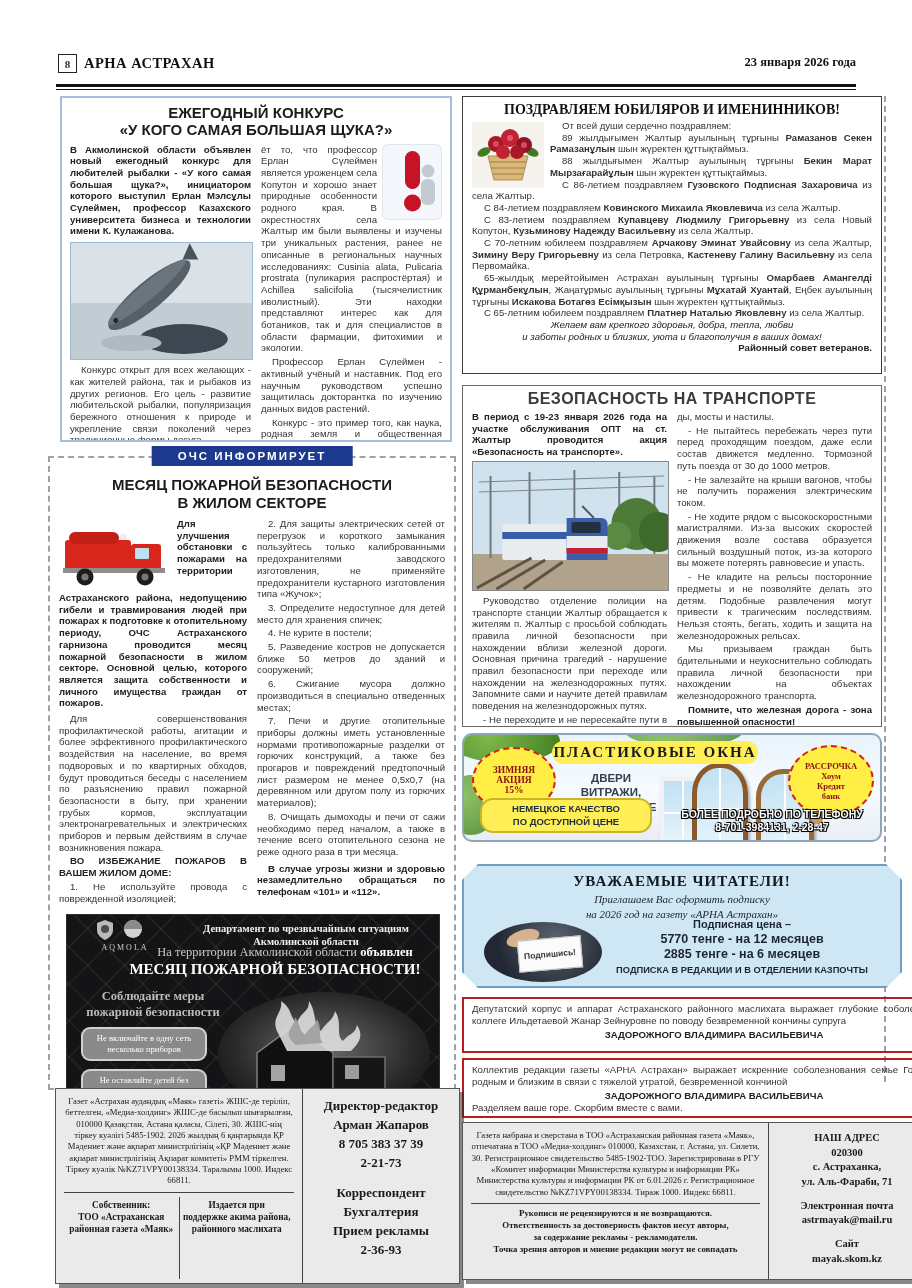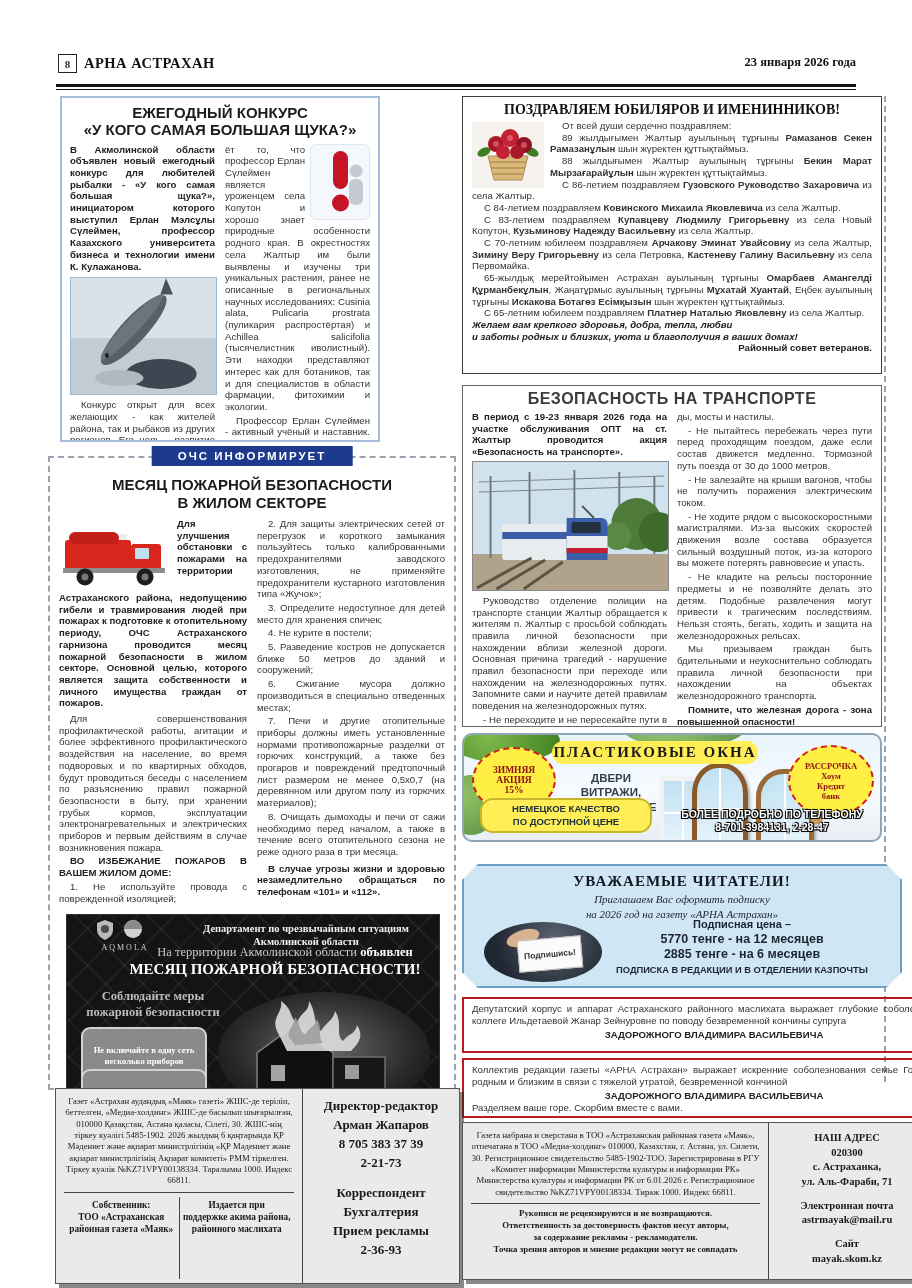--- a/index.html
+++ b/index.html
@@ -13,21 +13,21 @@
   .hdr-date{top:55px;right:56px;font:bold 12.5px "Liberation Serif","DejaVu Serif",serif;color:#111;}
   .hdr-rule{left:56px;top:84px;width:800px;height:2px;border-top:3px solid #121212;border-bottom:1px solid #121212;}
   
   .just{text-align:justify;}
   .art{font-size:9.6px;line-height:1.22;color:#333;}
   .art p{margin:0 0 2px;text-indent:11px;}
   .cols{display:flex;gap:10px;}
   .col{flex:1;min-width:0;}
   .bold{font-weight:bold;color:#222;}
   
-  .pike{left:60px;top:96px;width:320px;height:346px;border:2px solid #a6bedc;box-sizing:border-box;padding:6px 8px;overflow:hidden;}
+  .pike{left:60px;top:96px;width:392px;height:346px;border:2px solid #a6bedc;box-sizing:border-box;padding:6px 8px;overflow:hidden;}
   .pike-title{font:bold 15px "Liberation Sans","DejaVu Sans",sans-serif;text-align:center;line-height:1.15;color:#1c1c1c;margin-bottom:5px;}
   .fish-img{width:100%;height:116px;border:1px solid #9db8d4;margin:5px 0 4px;display:block;}
   .excl-img{float:right;width:58px;height:74px;margin:0 0 3px 5px;background:#f4f7fb;border:1px solid #dfe6ee;border-radius:6px;}
   
   .ochs{left:48px;top:456px;width:408px;height:634px;border:2px dashed #9aa3ad;box-sizing:border-box;}
   .ochs-badge{position:absolute;left:50%;transform:translateX(-50%);top:-12px;background:#1d3a8e;color:#fff;
               font:bold 11.5px "Liberation Sans","DejaVu Sans",sans-serif;letter-spacing:2px;padding:4px 26px;white-space:nowrap;}
   .fire-title{font:bold 15px "Liberation Sans","DejaVu Sans",sans-serif;text-align:center;line-height:1.2;color:#1c1c1c;margin:18px 0 6px;}
   .fire-cols{padding:0 9px;}
   .truck-img{float:left;width:112px;height:70px;margin:2px 6px 2px 0;}
@@ -37,33 +37,33 @@
     background-image:repeating-linear-gradient(45deg,rgba(255,255,255,.05) 0 2px,transparent 2px 26px),
                      repeating-linear-gradient(-45deg,rgba(255,255,255,.05) 0 2px,transparent 2px 26px);}
   .poster *{font-family:"Liberation Serif","DejaVu Serif",serif;}
   .poster-dept{position:absolute;left:112px;top:7px;width:254px;color:#efefef;font-weight:bold;font-size:10.5px;text-align:center;line-height:1.25;}
   .poster-logo{position:absolute;left:12px;top:4px;width:92px;text-align:center;color:#cfcfcf;font-size:8px;letter-spacing:2px;}
   .poster-l1{position:absolute;left:70px;top:30px;width:296px;color:#c9c9c9;font-size:12.5px;text-align:center;}
   .poster-l1 b{color:#fff;}
   .poster-l2{position:absolute;left:50px;top:46px;width:316px;color:#fff;font-weight:bold;font-size:15px;text-align:center;}
   .poster-slogan{position:absolute;left:6px;top:74px;width:160px;color:#bbb;font-weight:bold;font-size:12.5px;text-align:center;line-height:1.25;}
   .pbtn{position:absolute;left:14px;width:126px;background:#8a8a8a;border:2px solid #d2d2d2;border-radius:9px;color:#fff;
-        font-weight:bold;font-size:8.6px;text-align:center;line-height:1.25;padding:16px 4px;box-sizing:border-box;}
+        font-weight:normal;font-size:8.6px;text-align:center;line-height:1.25;padding:4px 4px;box-sizing:border-box;}
   .house-img{position:absolute;left:150px;top:76px;width:214px;height:126px;}
   .poster-protect{position:absolute;left:160px;top:176px;width:200px;color:#fff;font-weight:bold;font-size:12px;text-align:center;text-shadow:0 0 4px #000;}
   .steps{position:absolute;left:6px;bottom:5px;width:360px;display:flex;gap:3px;align-items:stretch;}
   .chev0{width:16px;background:#fff;clip-path:polygon(0 0,40% 0,100% 50%,40% 100%,0 100%,60% 50%);}
   .step{flex:1;background:#a3a3a3;color:#fff;font-weight:bold;font-size:6.3px;line-height:1.3;display:flex;align-items:center;
         padding:3px 6px 3px 14px;box-sizing:border-box;clip-path:polygon(0 0,86% 0,100% 50%,86% 100%,0 100%,12% 50%);text-transform:uppercase;}
   
   .jub{left:462px;top:96px;width:420px;height:278px;border:1.5px solid #3c3c3c;box-sizing:border-box;padding:5px 9px;overflow:hidden;}
   .jub-title{font:bold 14px "Liberation Serif","DejaVu Serif",serif;text-align:center;color:#111;margin-bottom:2px;}
   .jub p{margin:0;text-indent:12px;}
   .flower-img{float:left;width:72px;height:66px;margin:2px 6px 2px 0;}
-  .jub-wish{font-style:italic;font-weight:bold;text-indent:0 !important;color:#222;}
+  .jub-wish{font-style:italic;font-weight:normal;text-align:center;text-indent:0 !important;color:#222;}
   .jub-sig{font-weight:bold;text-align:right;text-indent:0 !important;color:#222;}
   
   .trans{left:462px;top:385px;width:420px;height:342px;border:1.5px solid #666;box-sizing:border-box;padding:4px 9px;overflow:hidden;}
   .trans-title{font:bold 16px "Liberation Sans","DejaVu Sans",sans-serif;text-align:center;color:#3c3c3c;letter-spacing:.5px;margin-bottom:3px;}
   .train-img{width:100%;height:128px;border:1px solid #888;margin:3px 0 4px;display:block;}
   
   .wad{left:462px;top:733px;width:420px;height:109px;border:2px solid #8fa6b8;border-radius:10px;box-sizing:border-box;overflow:hidden;
        background:linear-gradient(180deg,#e8f4fb 0%,#f7fbff 55%,#e8eef4 100%);}
   .leaf{position:absolute;border-radius:50%;background:radial-gradient(circle at 35% 35%,#7fba4c,#3f7d22);}
   .wad-title{position:absolute;left:88px;top:6px;width:206px;background:#ffee55;border-radius:14px;
@@ -267,21 +267,21 @@
       <circle cx="52" cy="23" r="8" fill="#911425"></circle>
         <circle cx="31" cy="30" r="7" fill="#c22134"></circle>
       <circle cx="45" cy="30" r="7" fill="#a8182a"></circle>
       <circle cx="38" cy="16" r="3" fill="#e0566a"></circle>
         <circle cx="24" cy="22" r="3" fill="#d84a5e"></circle>
         <circle cx="52" cy="23" r="3" fill="#d84a5e"></circle>
     </svg>
     <p>От всей души сердечно поздравляем:</p>
     <p>89 жылдығымен Жалтыр ауылының тұрғыны <b>Рамазанов Секен Рамазанұлын</b> шын жүректен құттықтаймыз.</p>
     <p>88 жылдығымен Жалтыр ауылының тұрғыны <b>Бекин Марат Мырзағарайұлын</b> шын жүректен құттықтаймыз.</p>
-    <p>С 86-летием поздравляем <b>Гузовского Руководство Захаровича</b> из села Жалтыр.</p>
+    <p>С 86-летием поздравляем <b>Гузовского Подписная Захаровича</b> из села Жалтыр.</p>
     <p>С 84-летием поздравляем <b>Ковинского Михаила Яковлевича</b> из села Жалтыр.</p>
     <p>С 83-летием поздравляем <b>Купавцеву Людмилу Григорьевну</b> из села Новый Копутон, <b>Кузьминову Надежду Васильевну</b> из села Жалтыр.</p>
     <p>С 70-летним юбилеем поздравляем <b>Арчакову Эминат Увайсовну</b> из села Жалтыр, <b>Зимину Веру Григорьевну</b> из села Петровка, <b>Кастеневу Галину Васильевну</b> из села Первомайка.</p>
     <p>65-жылдық мерейтойымен Астрахан ауылының тұрғыны <b>Омарбаев Амангелді Құрманбекұлын</b>, Жаңатұрмыс ауылының тұрғыны <b>Мұхатай Хуантай</b>, Еңбек ауылының тұрғыны <b>Искакова Ботагөз Есімқызын</b> шын жүректен құттықтаймыз.</p>
     <p>С 65-летним юбилеем поздравляем <b>Платнер Наталью Яковлевну</b> из села Жалтыр.</p>
     <p class="jub-wish">Желаем вам крепкого  здоровья,  добра, тепла, любви</p>
     <p class="jub-wish">и заботы родных и близких, уюта и благополучия  в ваших домах!</p>
     <p class="jub-sig">Районный совет ветеранов.</p>
   </section>
 

